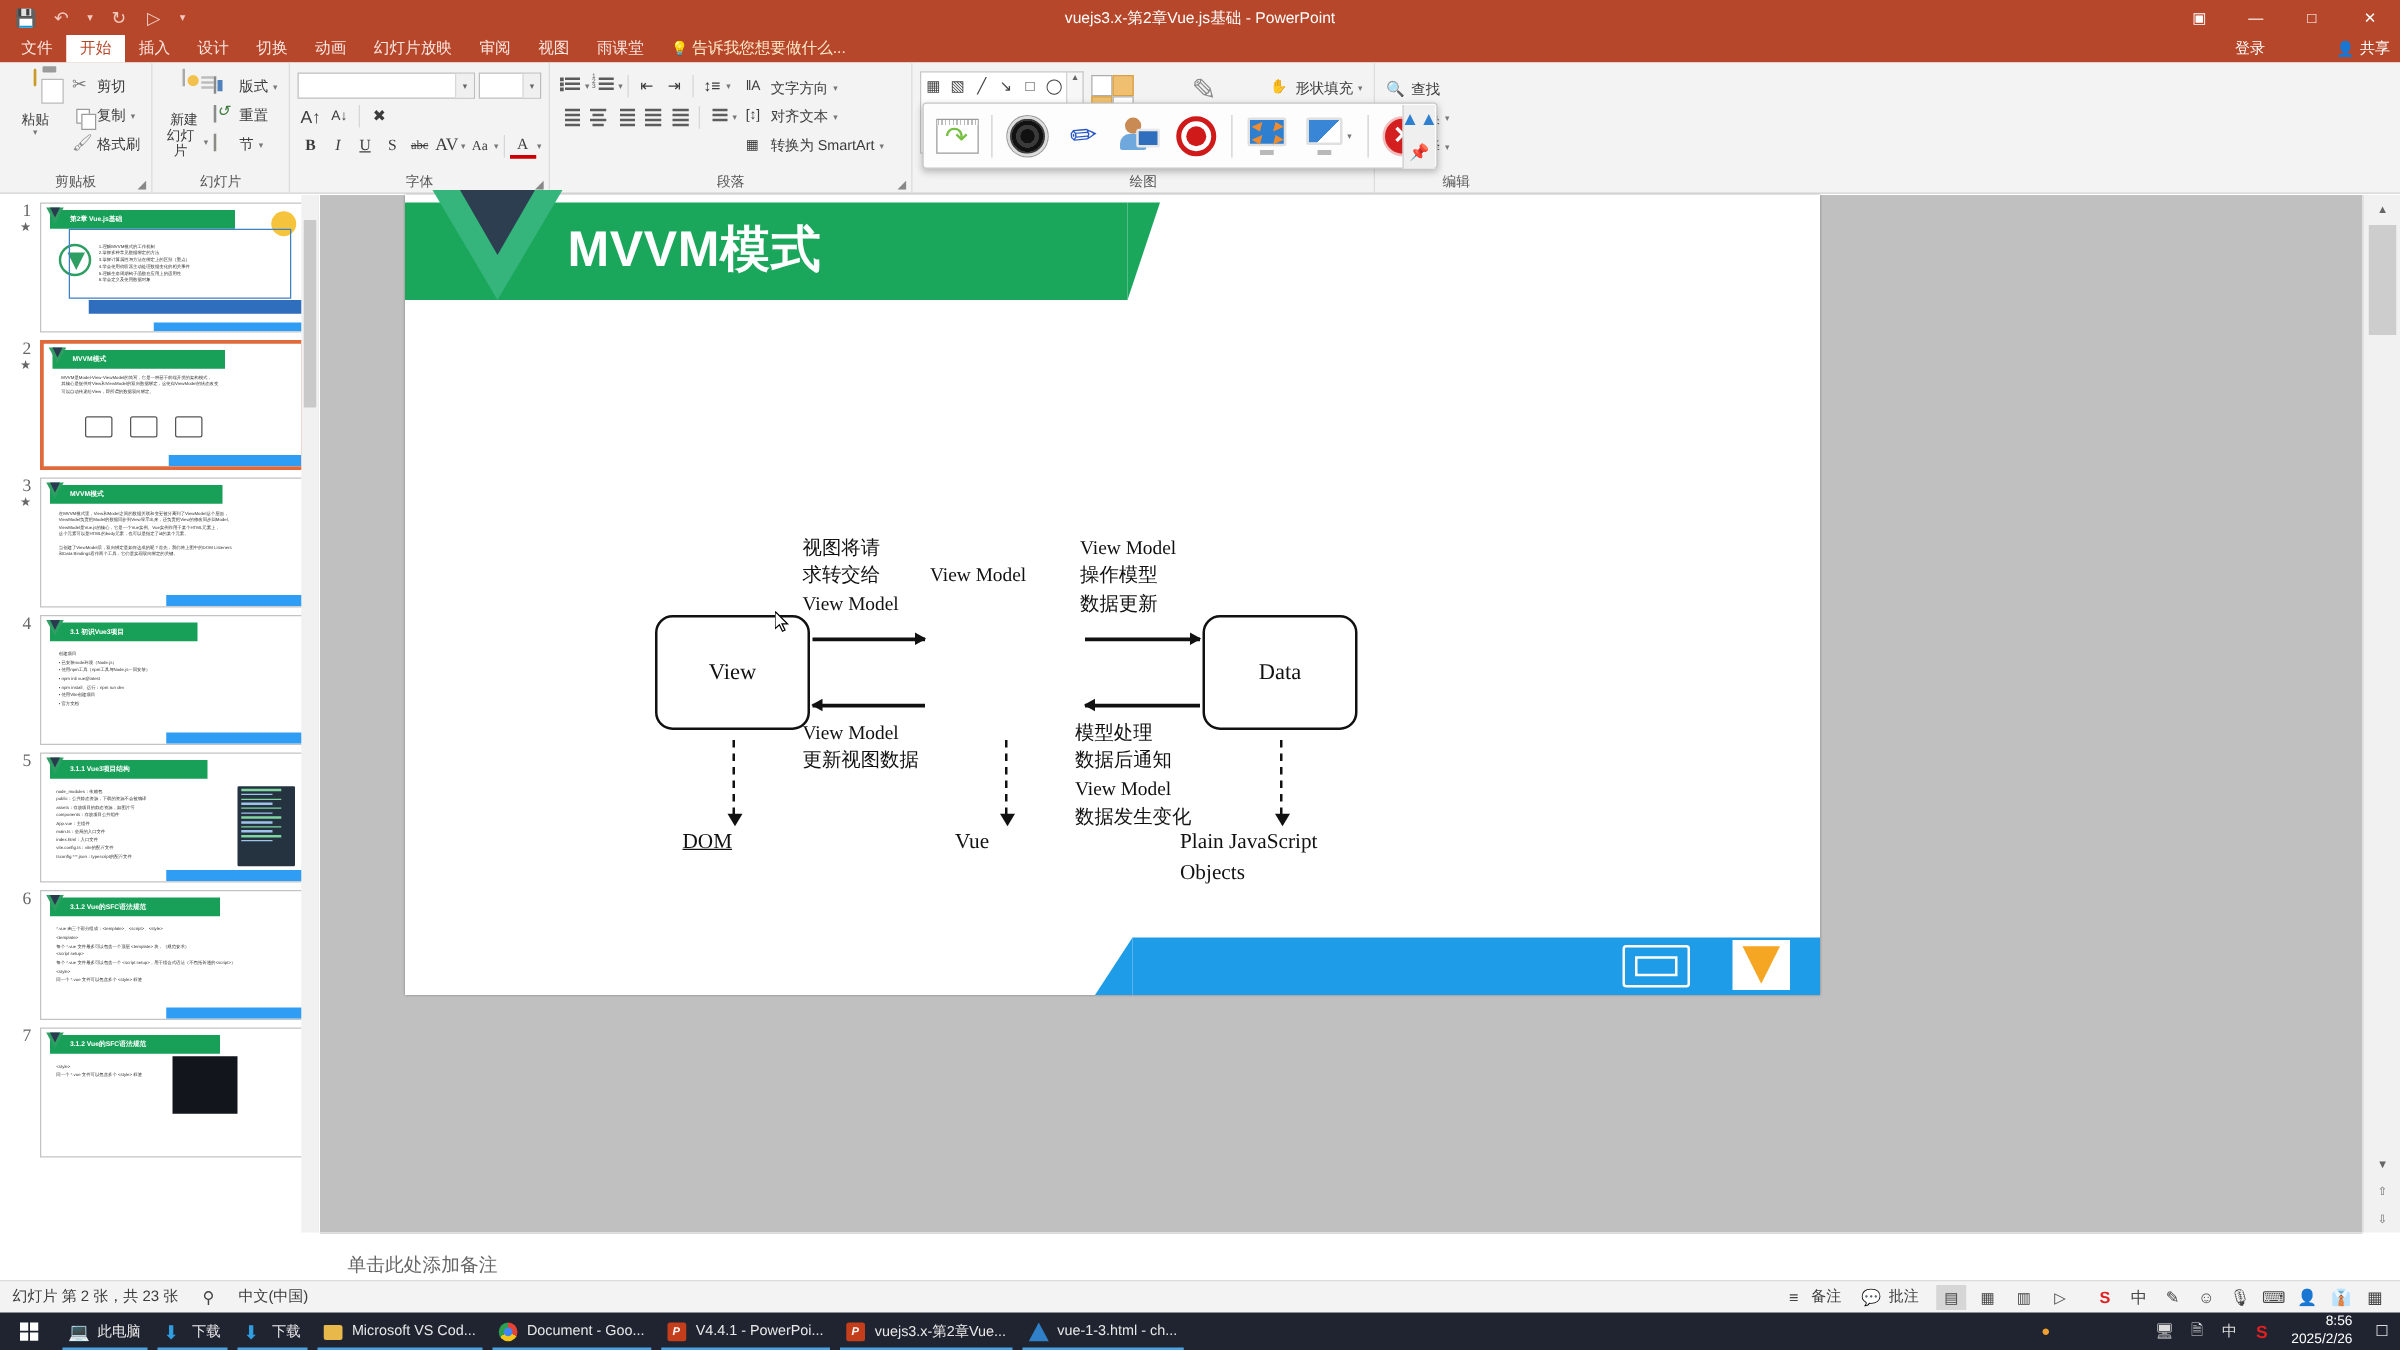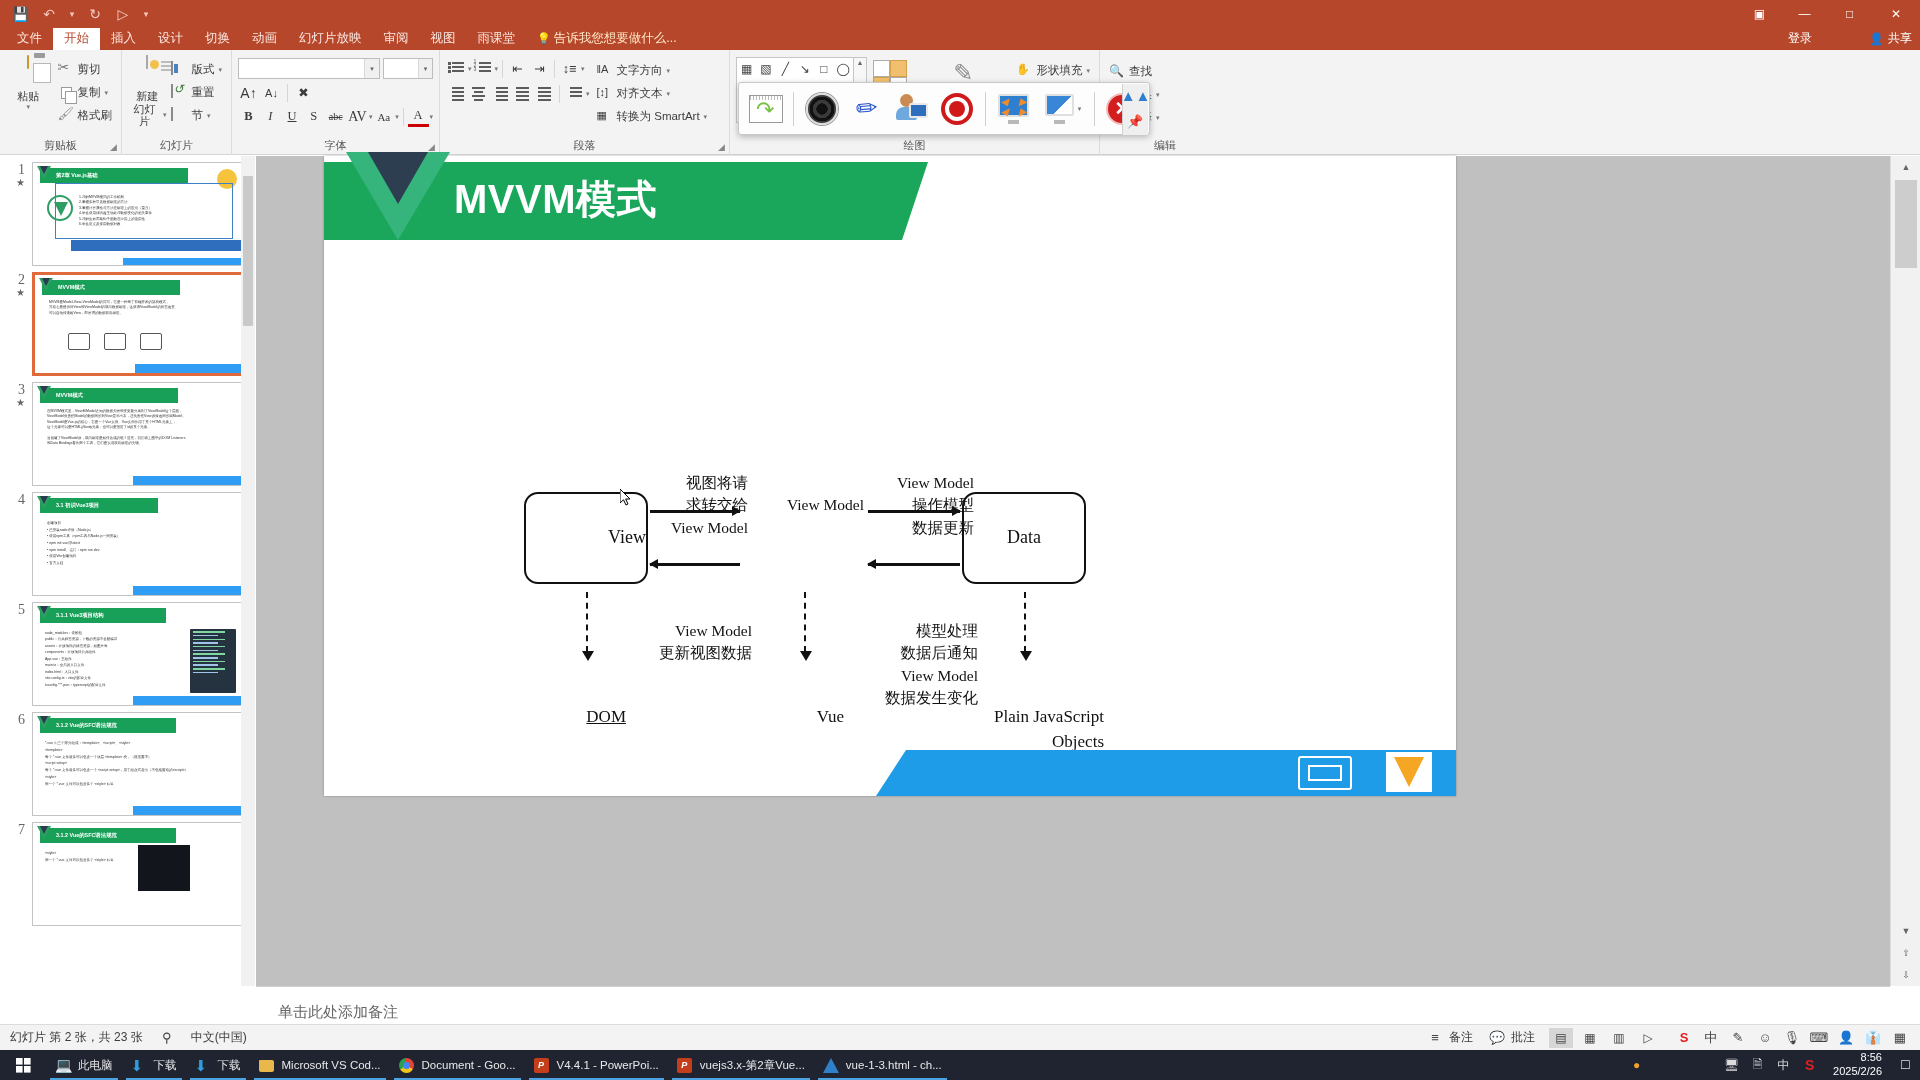--- a/index.html
+++ b/index.html
@@ -407,21 +407,21 @@
   
   .diagram { position: absolute; left: 200px; top: 250px; width: 740px; height: 290px; }
   .dbox {
     position: absolute; width: 124px; height: 92px; border: 2.5px solid #111;
     border-radius: 14px; background: #fff;
     display: flex; flex-direction: column; align-items: center; justify-content: center;
     font-family: "Liberation Serif", serif; font-size: 18px; color: #111; line-height: 1.3;
   }
   .dlabel {
     position: absolute; font-family: "Liberation Serif", serif; font-size: 15.5px;
-    color: #111; text-align: right; line-height: 1.45; white-space: nowrap; margin-top: 44px;
+    color: #111; text-align: left; line-height: 1.45; white-space: nowrap;
   }
   .harrow { position: absolute; height: 2.5px; background: #111; }
   .harrow:after {
     content: ""; position: absolute; right: -1px; top: -4px;
     border-left: 9px solid #111; border-top: 5px solid transparent;
     border-bottom: 5px solid transparent;
   }
   .harrow.rev:after { left: -1px; right: auto;
     border-right: 9px solid #111; border-left: none;
     border-top: 5px solid transparent; border-bottom: 5px solid transparent; }
@@ -564,20 +564,21 @@
 
   <div class="titlebar">
     <div class="qat">
       <div class="qat-btn save">💾</div>
       <div class="qat-btn">↶</div>
       <div class="qat-btn small">▾</div>
       <div class="qat-btn">↻</div>
       <div class="qat-btn">▷</div>
       <div class="qat-btn small">▾</div>
     </div>
+    <div class="title-text">vuejs3.x-第2章Vue.js基础 - PowerPoint</div>
     <div class="win-ctrl">
       <div>▣</div>
       <div>—</div>
       <div>□</div>
       <div class="closeb">✕</div>
     </div>
   </div>
 
   <div class="tabstrip">
     <div class="tab">文件</div>
@@ -1090,21 +1091,21 @@
   <div class="slide-area">
     <div class="slide">
 
       <div class="slide-titlebar"></div>
       <i class="slide-vue-logo"></i>
       <div class="slide-title-text">MVVM模式</div>
 
 
       <div class="diagram">
 
-        <div class="dbox" style="left:0px;top:86px;align-items:flex-end;">
+        <div class="dbox" style="left:0px;top:86px;">
           <span>View</span>
         </div>
         <div class="dbox" style="left:438px;top:86px;">
           <span>Data</span>
         </div>
 
         <div class="harrow" style="left:126px;top:104px;width:90px;"></div>
         <div class="harrow rev" style="left:126px;top:157px;width:90px;"></div>
 
         <div class="harrow" style="left:344px;top:104px;width:92px;"></div>

